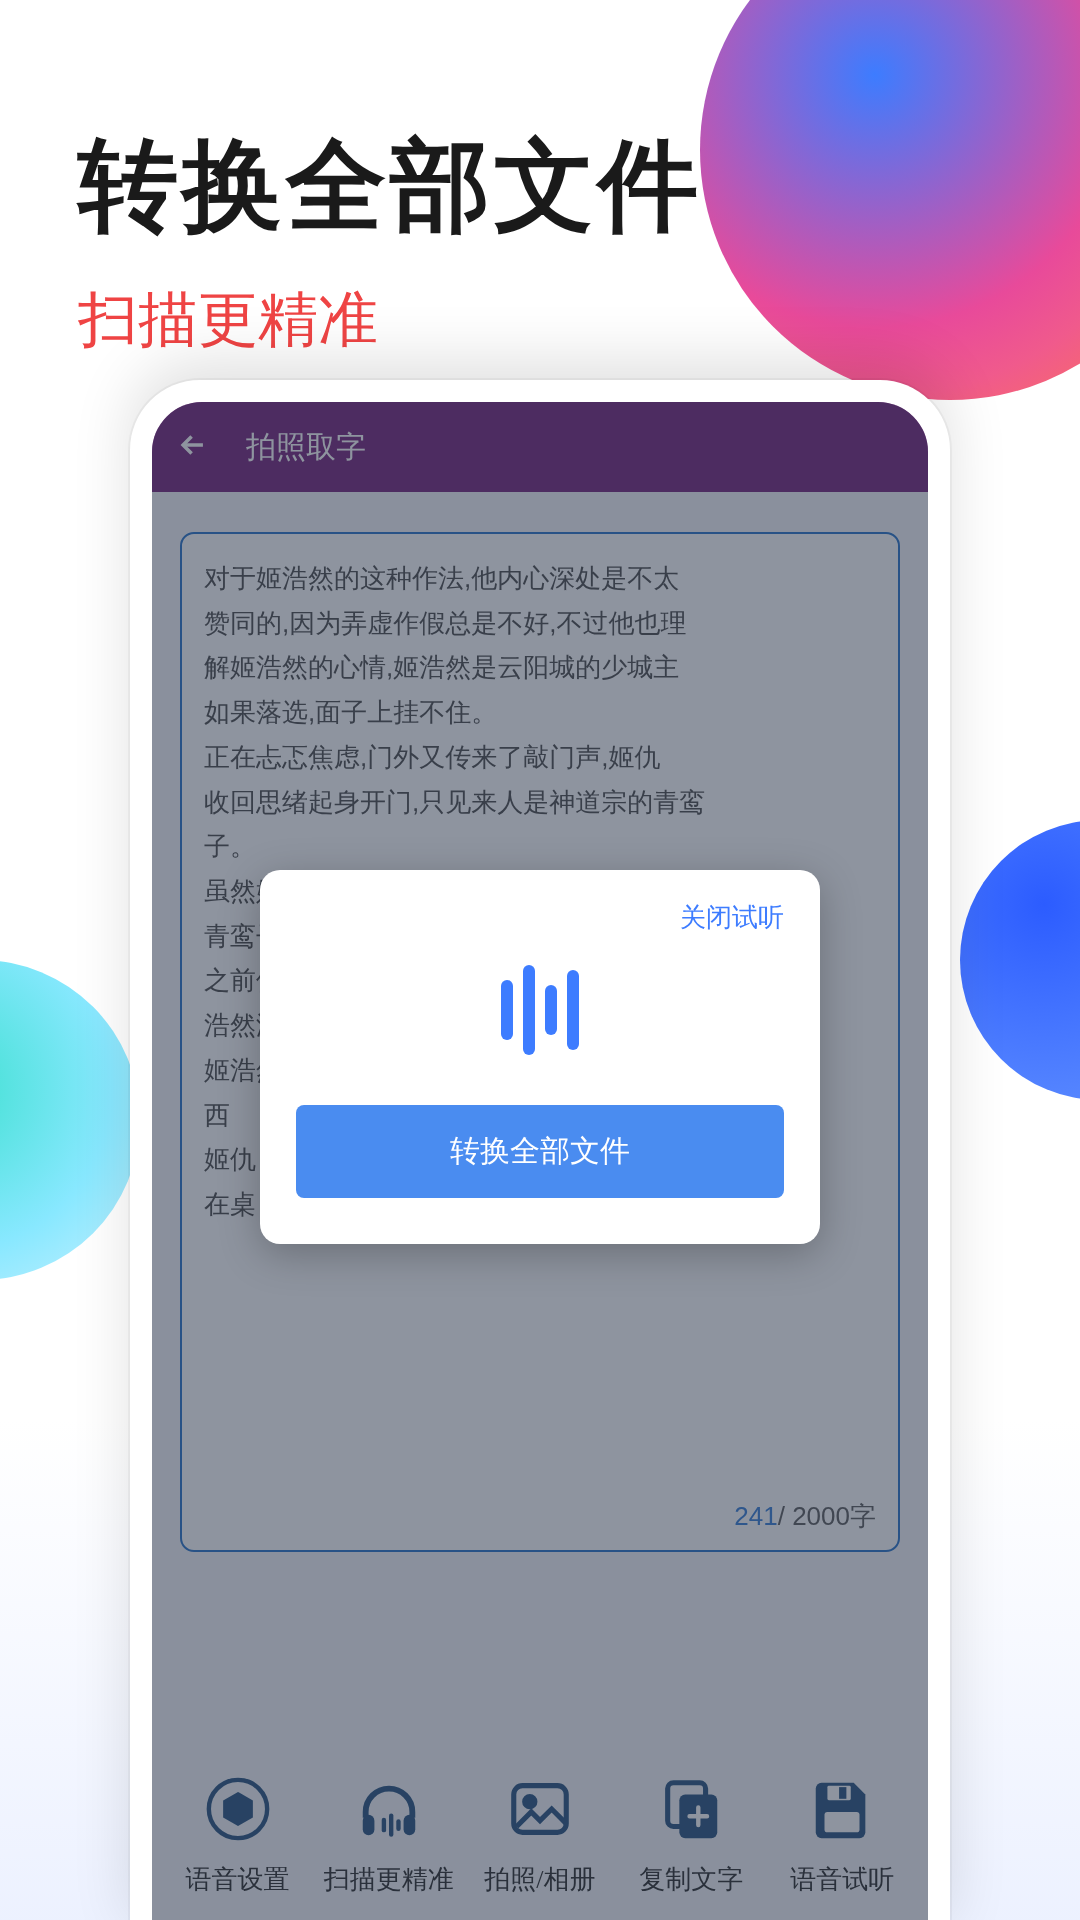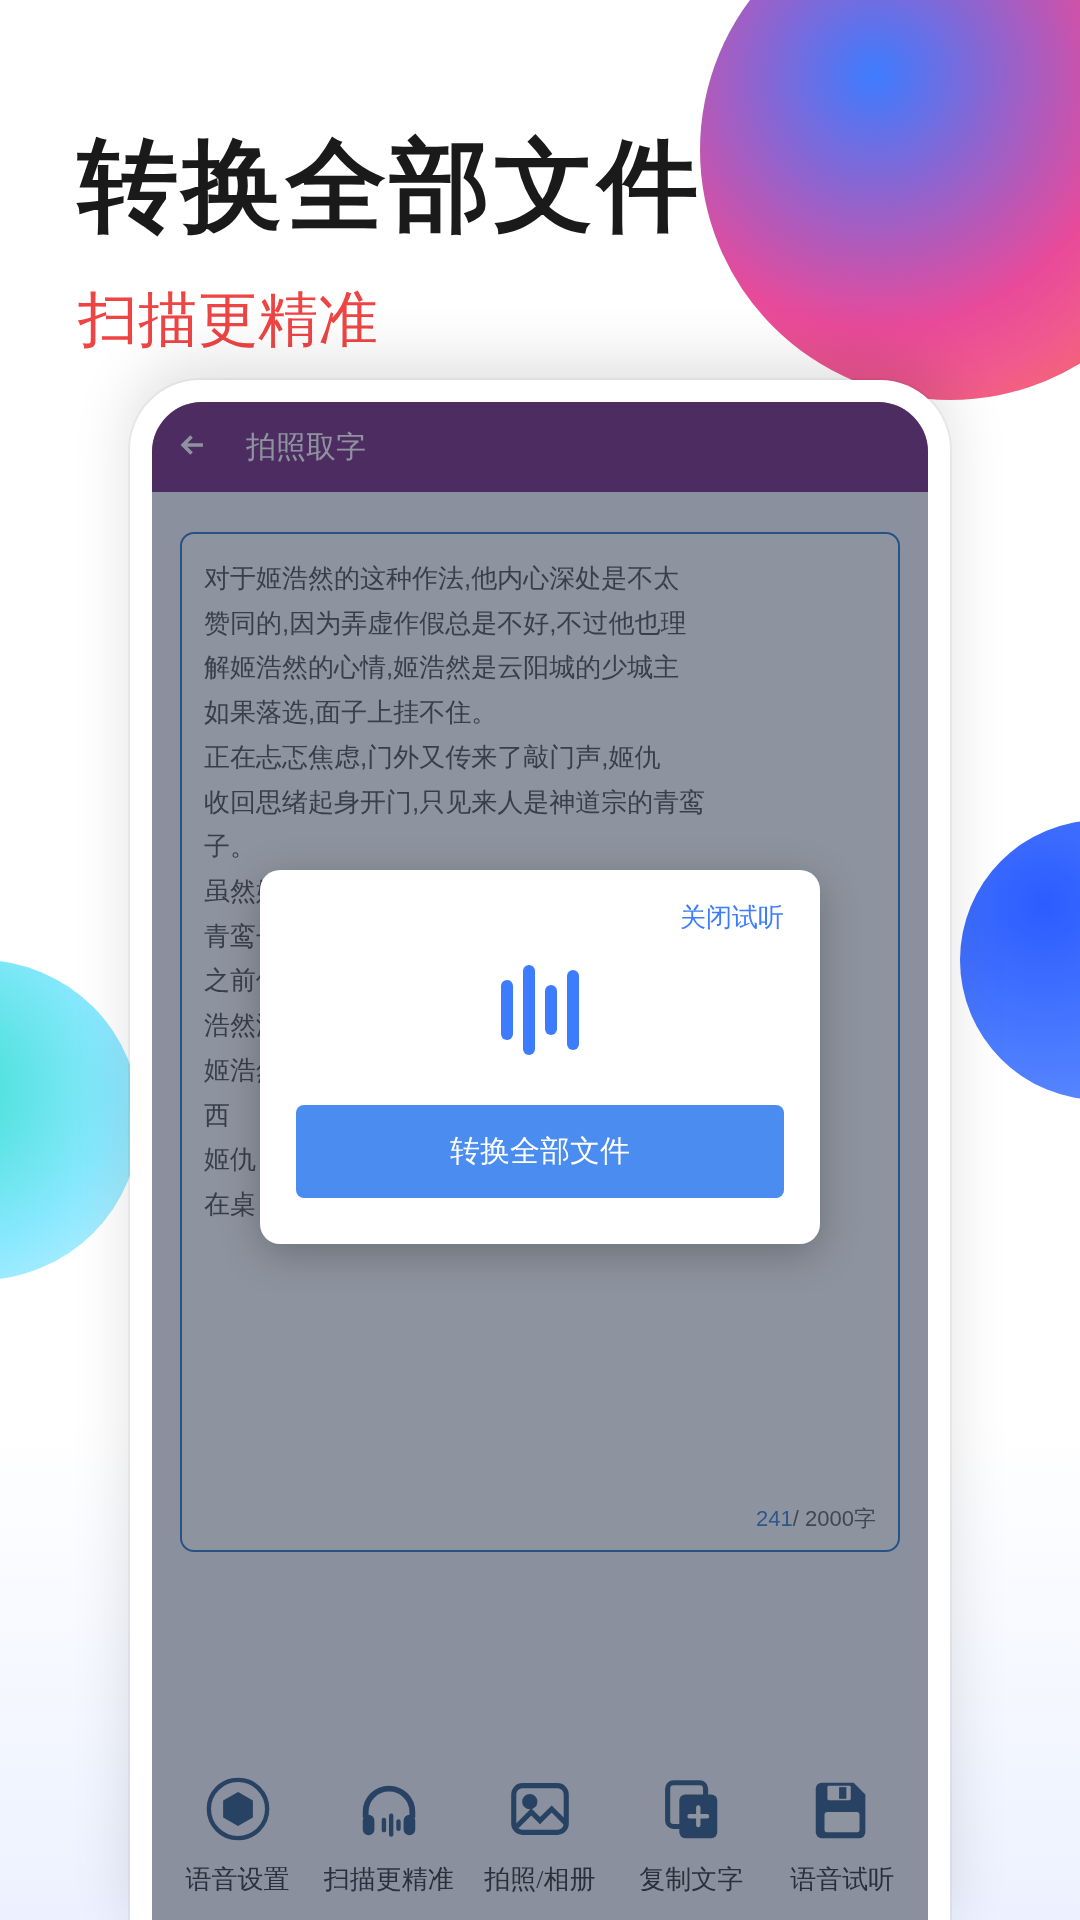--- a/index.html
+++ b/index.html
@@ -128,21 +128,21 @@
   font-size: 26px;
   line-height: 1.72;
   color: #444;
   white-space: pre-line;
   word-break: break-all;
 }
 .char-count {
   position: absolute;
   bottom: 16px;
   right: 22px;
-  font-size: 22px;
+  font-size: 26px;
   color: #555;
 }
 .char-count-cur { color: #2d78d6; }
 .toolbar {
   position: absolute;
   left: 0;
   right: 0;
   bottom: 0;
   height: 200px;
   display: flex;

